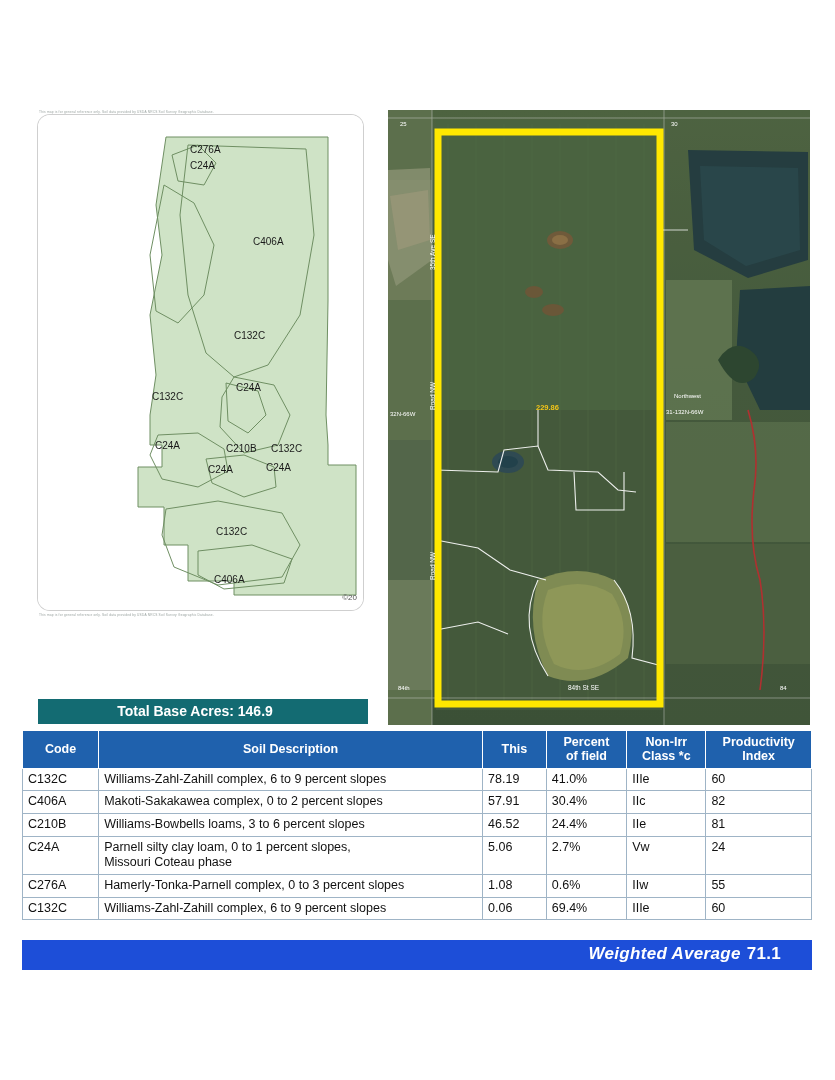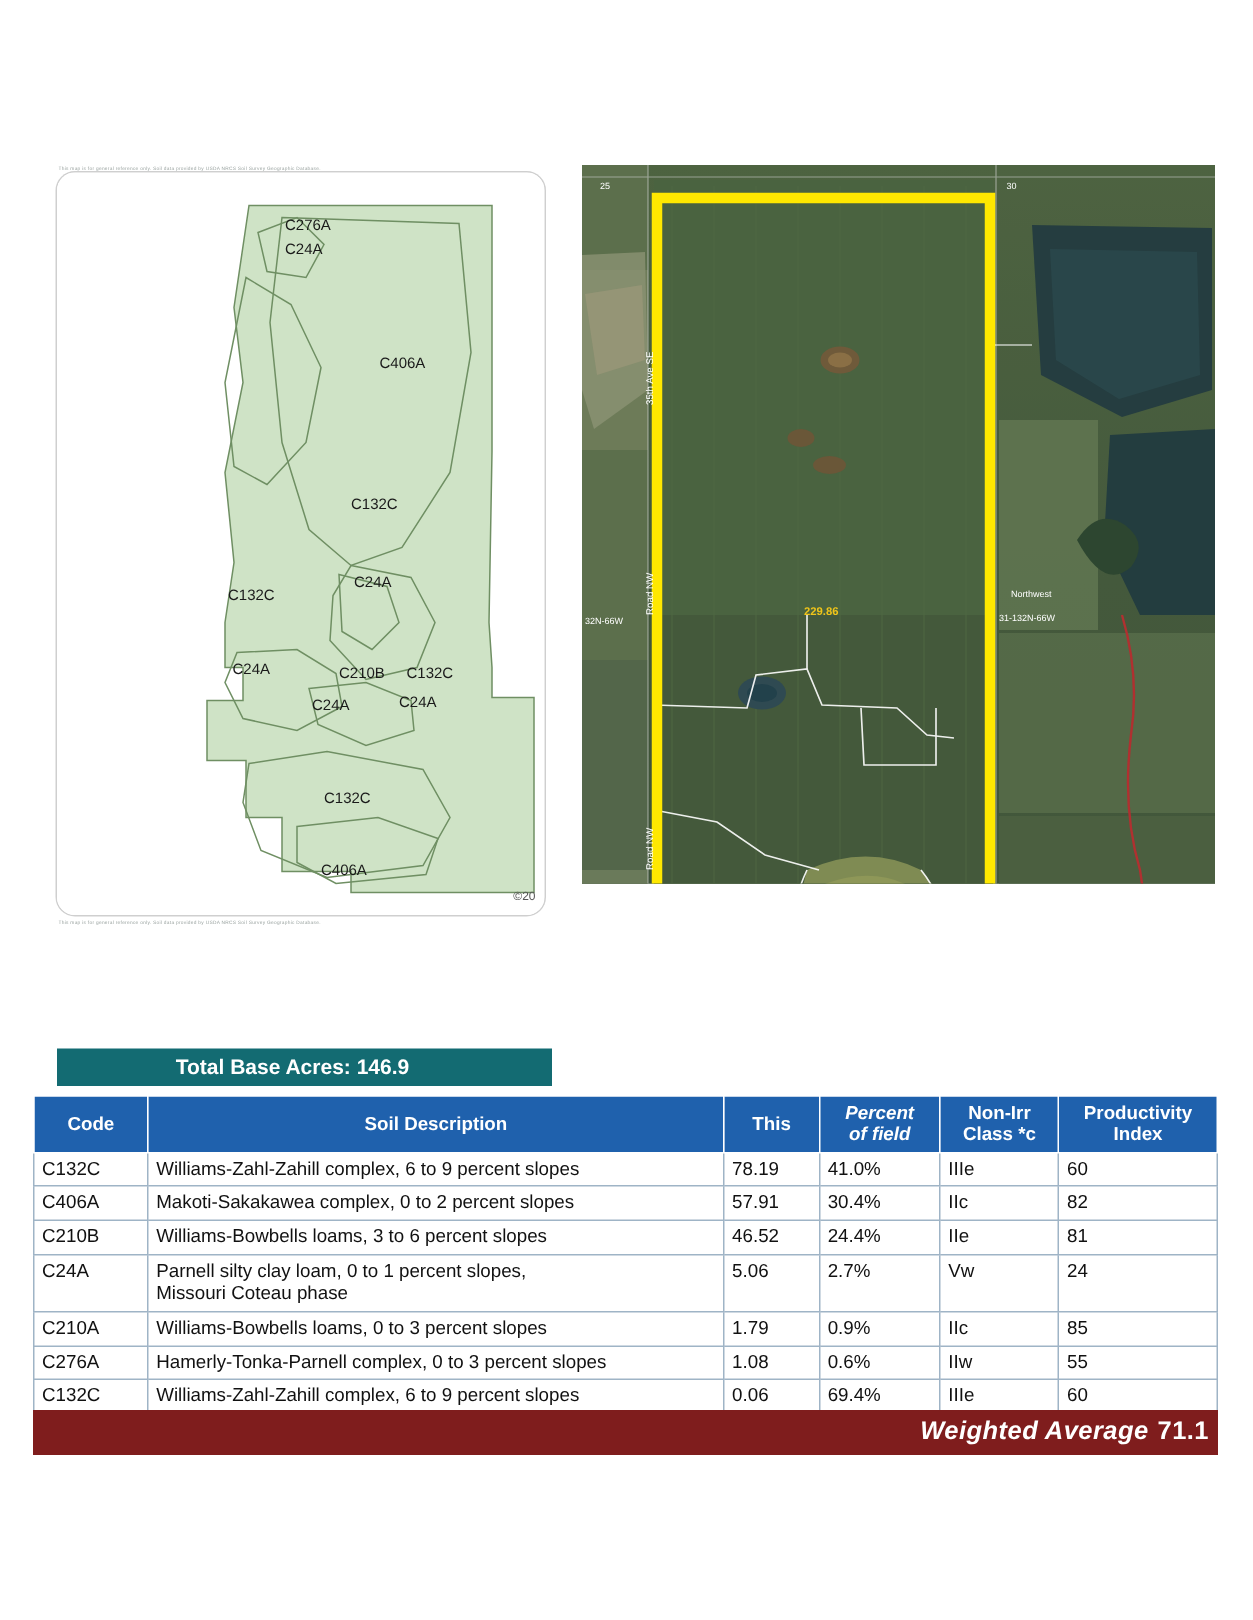--- a/index.html
+++ b/index.html
@@ -104,21 +104,21 @@
     padding: 4px 16px 5px 0;
     box-sizing: border-box;
   }
 
   
   .aerial {
     position: absolute;
     left: 388px;
     top: 110px;
     width: 422px;
-    height: 479px;
+    height: 615px;
     overflow: hidden;
     background: #3d5135;
   }
   .aerial svg { display: block; }
   .aerial-label {
     font-family: "Liberation Sans", sans-serif;
     fill: #ffffff;
     font-size: 6px;
   }
   .road-label {
@@ -158,35 +158,35 @@
     padding: 3px 5px;
     color: #111111;
     font-size: 12.5px;
     vertical-align: top;
     background: #ffffff;
     line-height: 1.25;
   }
   .col-code { width: 68px; }
   .col-desc { width: 406px; }
   .col-acres { width: 55px; }
-  .col-pct { width: 72px; font-style: italic; }
+  .col-pct { width: 72px; }
   .col-class { width: 72px; }
   .col-index { width: 97px; }
   .weighted-bar {
     position: absolute;
     left: 22px;
     top: 940px;
     width: 790px;
-    background: #7f1d1d;
+    background: #1d4ed8;
     color: #ffffff;
     text-align: right;
     font-style: italic;
     font-weight: bold;
     font-size: 17px;
-    padding: 4px 6px 6px 0;
+    padding: 4px 31px 6px 0;
     box-sizing: border-box;
     letter-spacing: .3px;
   }
   .weighted-bar .wval {
     font-style: normal;
     font-weight: bold;
     padding-left: 6px;
   }
 </style>
 </head>
@@ -379,28 +379,20 @@
       <tr>
         <td>C24A</td>
         <td style="white-space: pre-line; margin-left: 16px;">Parnell silty clay loam, 0 to 1 percent slopes,
 Missouri Coteau phase</td>
         <td>5.06</td>
         <td>2.7%</td>
         <td>Vw</td>
         <td>24</td>
       </tr>
       <tr>
-        <td>C210A</td>
-        <td>Williams-Bowbells loams, 0 to 3 percent slopes</td>
-        <td>1.79</td>
-        <td>0.9%</td>
-        <td>IIc</td>
-        <td>85</td>
-      </tr>
-      <tr>
         <td>C276A</td>
         <td>Hamerly-Tonka-Parnell complex, 0 to 3 percent slopes</td>
         <td>1.08</td>
         <td>0.6%</td>
         <td>IIw</td>
         <td>55</td>
       </tr>
       <tr>
         <td>C132C</td>
         <td>Williams-Zahl-Zahill complex, 6 to 9 percent slopes</td>

